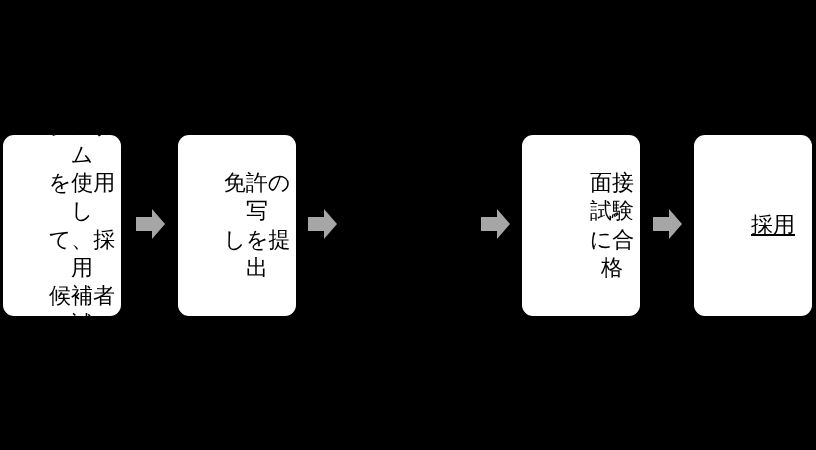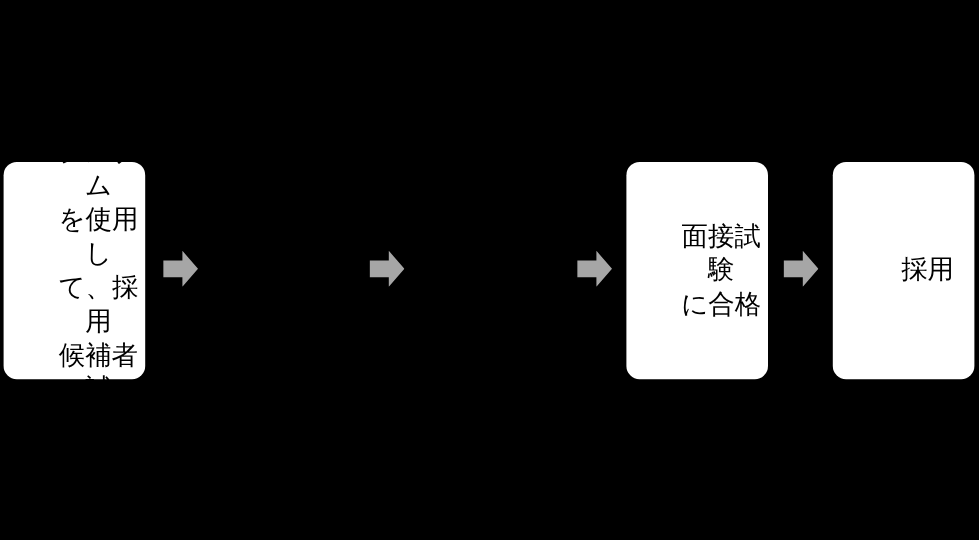--- a/index.html
+++ b/index.html
@@ -32,22 +32,22 @@
     text-align: center;
     font-size: 22px;
     line-height: 1.28;
     color: #000000;
     font-weight: 400;
     margin-left: 40px;
   }
   .pos-step-1 { left: 3px; }
   .pos-step-2 { left: 178px; }
   .pos-step-3 { left: 350px; }
-  .pos-step-4 { left: 522px; }
-  .pos-step-5 { left: 694px; }
+  .pos-step-4 { left: 522px; padding-left: 22px; }
+  .pos-step-5 { left: 694px; text-decoration: underline; }
   .flow-arrow {
     position: absolute;
     top: 209px;
     width: 29px;
     height: 30px;
   }
   .pos-arrow-1 { left: 136px; }
   .pos-arrow-2 { left: 308px; }
   .pos-arrow-3 { left: 481px; }
   .pos-arrow-4 { left: 653px; }
@@ -63,20 +63,24 @@
 を使用し
 て、採用
 候補者試
 験に申込</div>
   </div>
 
   <svg class="flow-arrow pos-arrow-1" viewBox="0 0 29 30">
     <polygon points="0,8 16,8 16,0 29,15 16,30 16,22 0,22" fill="#a6a6a6"></polygon>
   </svg>
 
+  <div class="step-box pos-step-2">
+    <div class="step-text">免許の写
+しを提出</div>
+  </div>
 
   <svg class="flow-arrow pos-arrow-2" viewBox="0 0 29 30">
     <polygon points="0,8 16,8 16,0 29,15 16,30 16,22 0,22" fill="#a6a6a6"></polygon>
   </svg>
 
 
   <svg class="flow-arrow pos-arrow-3" viewBox="0 0 29 30">
     <polygon points="0,8 16,8 16,0 29,15 16,30 16,22 0,22" fill="#a6a6a6"></polygon>
   </svg>
 

